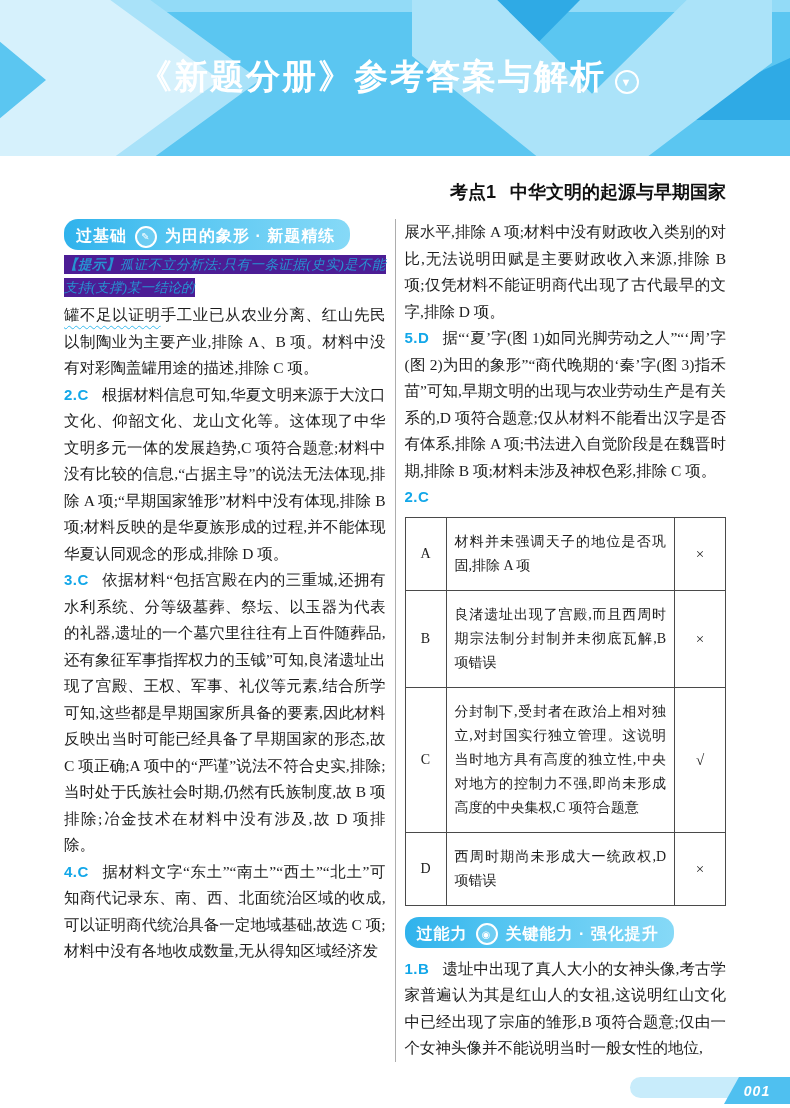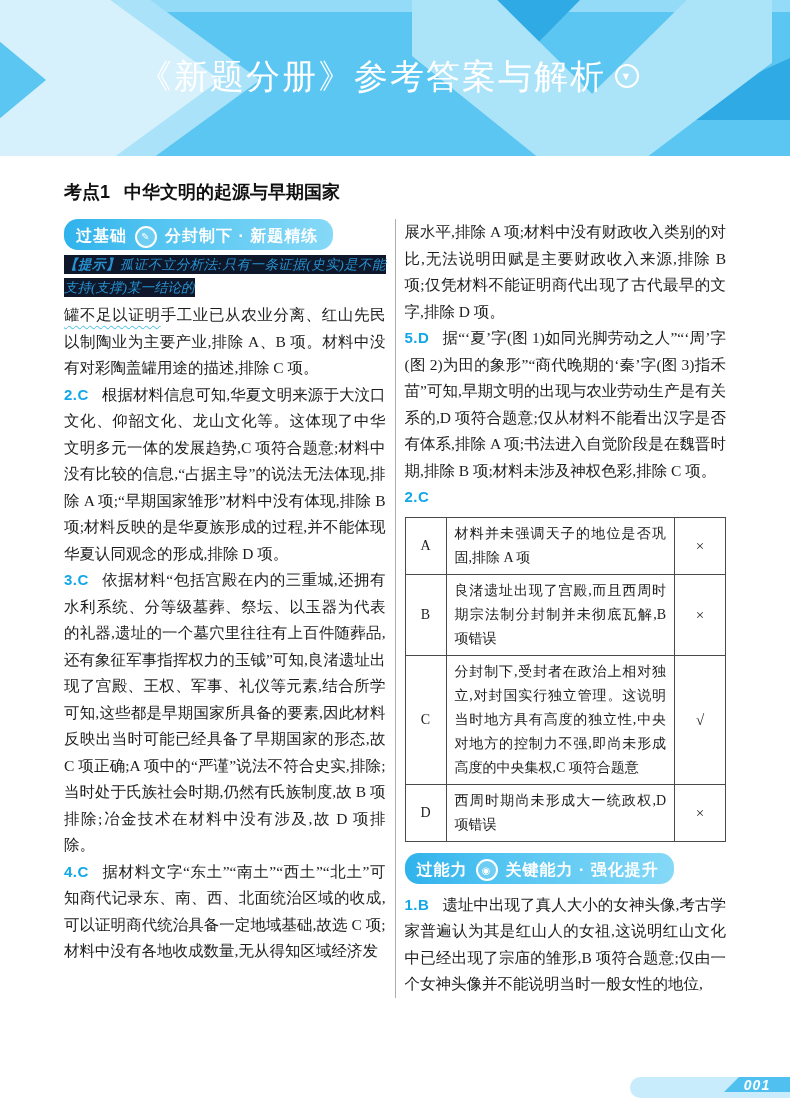--- a/index.html
+++ b/index.html
@@ -13,30 +13,30 @@
   .chev-outer{position:absolute;left:-40px;top:-25px;width:300px;height:210px;background:#A9E2F9;
     clip-path:polygon(0 0,52% 0,100% 50%,52% 100%,0 100%,42% 50%);}
   .chev-inner{position:absolute;left:-80px;top:-25px;width:300px;height:210px;background:#D6F1FC;
     clip-path:polygon(0 0,52% 0,100% 50%,52% 100%,0 100%,42% 50%);}
   .v-dark-top{position:absolute;right:210px;top:0;width:130px;height:66px;background:#2FAAE5;
     clip-path:polygon(0 0,100% 0,50% 100%);}
   .v-dark-right{position:absolute;right:0;top:58px;width:135px;height:62px;background:#2FAAE5;
     clip-path:polygon(100% 0,100% 100%,0 100%);}
   .v-light{position:absolute;right:18px;top:-6px;width:360px;height:172px;background:#ABE3F9;
     clip-path:polygon(0 0,22% 0,50% 58%,78% 0,100% 0,100% 40%,62% 100%,38% 100%,0 36%);}
-  .banner-title{position:absolute;left:138px;top:54px;display:flex;
-    font-family:"Liberation Sans","DejaVu Sans",sans-serif;font-weight:normal;font-size:34px;
+  .banner-title{position:absolute;left:138px;top:54px;display:flex;align-items:center;
+    font-family:"Liberation Sans","DejaVu Sans",sans-serif;font-weight:bold;font-size:34px;
     color:#ffffff;letter-spacing:2px;white-space:nowrap;}
   .banner-caret{width:20px;height:20px;border:2px solid #fff;border-radius:50%;margin-left:9px;margin-top:10px;
     display:flex;align-items:center;justify-content:center;font-size:11px;color:#fff;flex:0 0 auto;}
   
   .content{position:absolute;top:156px;left:0;right:0;padding:0 64px;}
   .topic-title{margin:34px 0 0;text-align:center;font-family:"Liberation Sans","DejaVu Sans",sans-serif;
     font-weight:bold;font-size:21px;color:#101010;letter-spacing:.5px;}
-  .kaodian{margin:24px 0 0;text-align:left;font-family:"Liberation Sans","DejaVu Sans",sans-serif;
+  .kaodian{margin:24px 0 0;text-align:right;font-family:"Liberation Sans","DejaVu Sans",sans-serif;
     font-weight:bold;font-size:18px;color:#101010;}
   .kaodian .kd-label{margin-right:14px;}
   .columns{display:flex;margin-top:15px;align-items:stretch;}
   .col{width:322px;}
   .col-left{padding-right:9px;}
   .col-right{padding-left:9px;border-left:1px solid #adadad;}
   
   .badge{display:flex;align-items:center;height:27px;border-radius:14px;width:fit-content;
     background:linear-gradient(90deg,#2FB2EC 0%,#52C4F1 34%,#86D9F7 100%);
     color:#fff;font-family:"Liberation Sans","DejaVu Sans",sans-serif;font-weight:bold;
@@ -45,34 +45,34 @@
     display:flex;align-items:center;justify-content:center;font-size:10px;color:#ffffff;
     background:rgba(255,255,255,.18);flex:0 0 auto;}
   
   .para{margin:0;font-size:15.5px;line-height:26.5px;text-align:justify;color:#1c1c1c;}
   .para.first{margin-top:8px;}
   .ansnum{font-family:"Liberation Sans","DejaVu Sans",sans-serif;font-weight:bold;color:#12A7E9;
     margin-right:13px;font-size:15px;letter-spacing:.5px;}
   .wavy{text-decoration:underline;text-decoration-style:wavy;text-decoration-color:#3ABBEE;
     text-decoration-thickness:1.2px;text-underline-offset:5px;}
   .hint{font-size:13.5px;line-height:23px;margin:3px 0 3px;text-align:justify;}
-  .hint .hl{background:#0f172a;color:#2693D1;font-style:italic;padding:2px 0;
+  .hint .hl{background:#4c1d95;color:#2693D1;font-style:italic;padding:2px 0;
     -webkit-box-decoration-break:clone;box-decoration-break:clone;}
   .hint .hint-label{font-weight:bold;}
   
   .ans-table{width:100%;border-collapse:collapse;margin:6px 0 0;font-size:14px;line-height:24px;color:#1c1c1c;}
-  .ans-table td{border:1.5px solid #4a4a4a;padding:4px 8px;vertical-align:middle;}
+  .ans-table td{border:1.5px solid #4a4a4a;padding:12px 8px;vertical-align:middle;}
   .ans-table td.opt{width:36px;text-align:center;padding:4px 2px;}
   .ans-table td.mark{width:46px;text-align:center;font-size:15px;padding:4px 2px;}
   .ans-table td.analysis{text-align:justify;}
   .badge.second{margin-top:11px;}
   
   .page-pill{position:absolute;right:0;bottom:10px;width:160px;height:21px;background:#C8ECFB;
     border-radius:11px 0 0 11px;}
-  .page-pill .pill-dark{position:absolute;right:0;top:0;width:66px;height:15px;background:#4FC0F0;
+  .page-pill .pill-dark{position:absolute;right:0;top:0;width:66px;height:27px;background:#4FC0F0;
     clip-path:polygon(15px 0,100% 0,100% 100%,0 100%);display:flex;align-items:center;justify-content:center;
     color:#fff;font-family:"Liberation Sans","DejaVu Sans",sans-serif;font-weight:bold;font-style:italic;
     font-size:14px;letter-spacing:1px;}
 </style>
 </head>
 <body>
 
 <div class="banner">
   <div class="banner-top-strip"></div>
   <div class="chev-outer"></div>
@@ -93,21 +93,21 @@
     <span class="kd-label">考点1</span><span>中华文明的起源与早期国家</span>
   </div>
 
   <div class="columns">
 
     <div class="col col-left">
 
       <div class="badge">
         <span>过基础</span>
         <span class="badge-icon">✎</span>
-        <span>分封制下 · 新题精练</span>
+        <span>为田的象形 · 新题精练</span>
       </div>
 
 
       <div class="hint">
         <span class="hl"><span class="hint-label">【提示】</span><span>孤证不立分析法:只有一条证据(史实)是不能支持(支撑)某一结论的</span></span>
       </div>
 
       <p class="para">
         <span class="wavy">罐不足以证明</span><span>手工业已从农业分离、红山先民以制陶业为主要产业,排除 A、B 项。材料中没有对彩陶盖罐用途的描述,排除 C 项。</span>
       </p>

